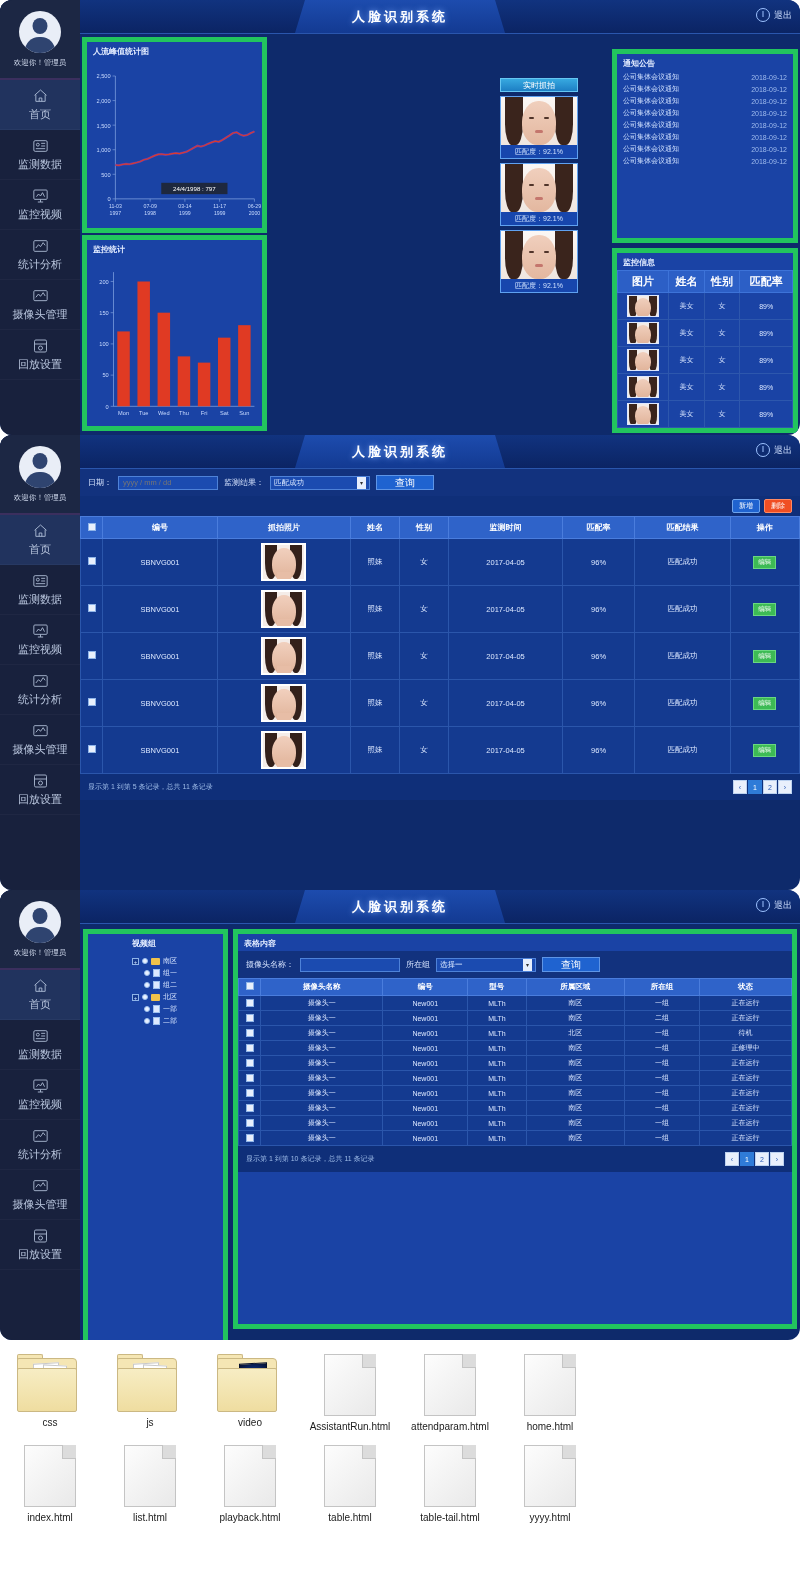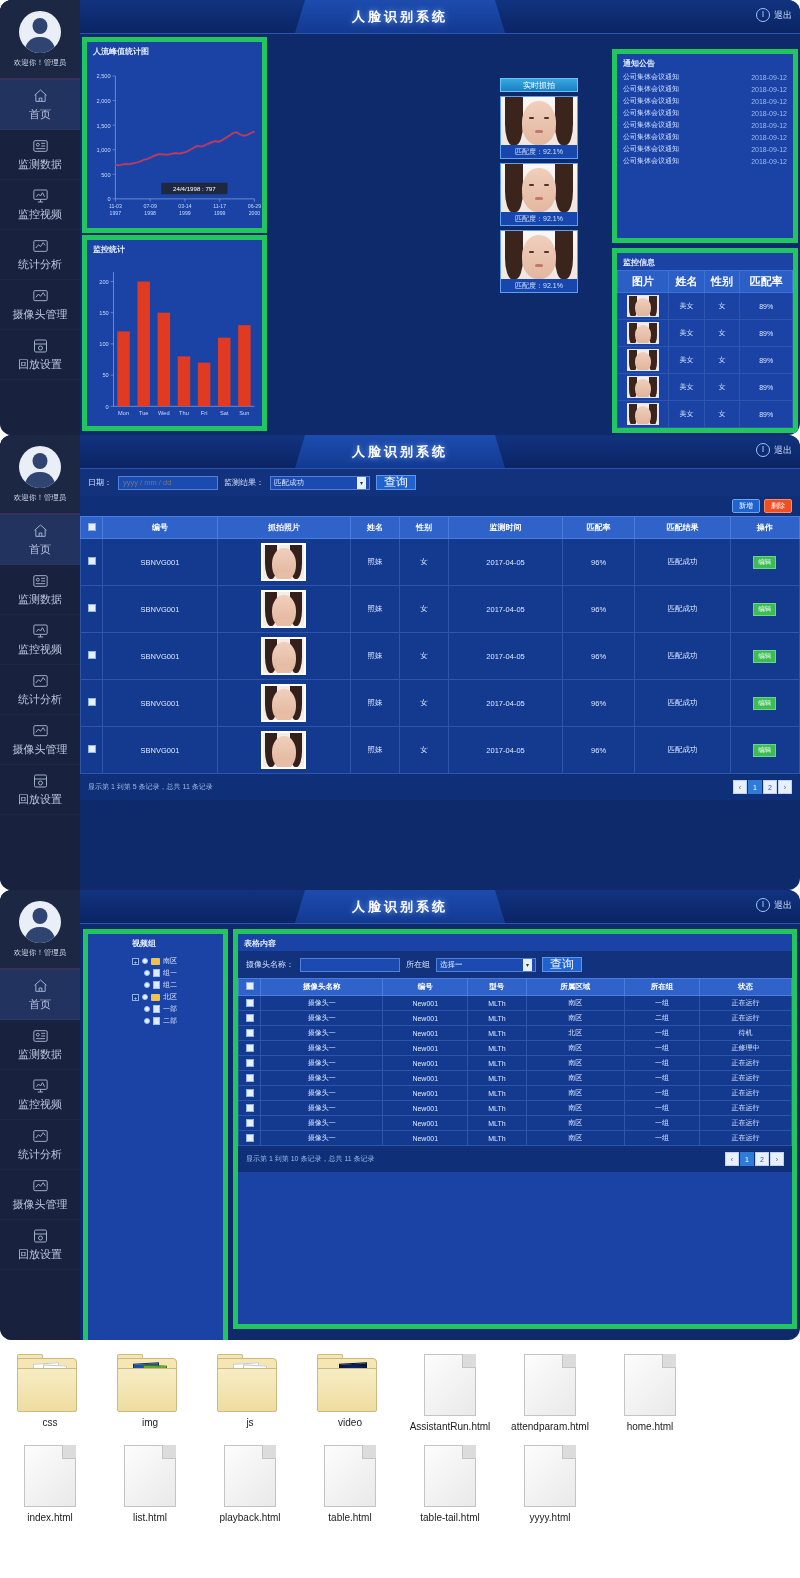--- a/index.html
+++ b/index.html
@@ -171,23 +171,23 @@
   .sel {
     height: 14px; width: 100px; background: #1b4bb0; border: 1px solid #4e82d8;
     color: #d8e6ff; font-size: 7.5px; padding: 0 3px; line-height: 14px;
     display: flex; align-items: center; justify-content: space-between;
   }
   .sel .caret {
     width: 9px; height: 12px; background: #e7eefc; color: #333; font-size: 6px;
     display: flex; align-items: center; justify-content: center;
   }
   .btn-query {
-    height: 15px; min-width: 36px; padding: 0 7px;
+    height: 15px; min-width: 36px; padding: 0 18px;
     background: #1f63d0; border: 1px solid #5e95e6; color: #ffffff;
-    font-size: 12px; display: flex; align-items: center; justify-content: center; cursor: pointer;
+    font-size: 10px; display: flex; align-items: center; justify-content: center; cursor: pointer;
   }
 
   .actionbar { display: flex; justify-content: flex-end; gap: 4px; padding: 3px 8px; background:#0f2f79; }
   .btn-sm { height: 14px; padding: 0 6px; font-size: 7px; color: #fff; display:flex; align-items:center; border-radius: 2px; cursor: pointer; }
   .btn-new { background: #1f63d0; border: 1px solid #6ea4ec; }
   .btn-del { background: #f04e23; border: 1px solid #ff8a63; }
 
   
   .dtable { width: 100%; border-collapse: collapse; }
   .dtable th {
@@ -1048,30 +1048,20 @@
             <div class="sheet s-a"></div>
             <div class="sheet s-b"></div>
             <div class="folder-front"></div>
           </div>
           <div class="file-name">css</div>
         </div>
         <div class="file-cell">
           <div class="folder-ico">
             <div class="folder-tab"></div>
             <div class="folder-back"></div>
-            <div class="sheet s-a blue"></div>
-            <div class="sheet s-b green"></div>
-            <div class="folder-front"></div>
-          </div>
-          <div class="file-name">img</div>
-        </div>
-        <div class="file-cell">
-          <div class="folder-ico">
-            <div class="folder-tab"></div>
-            <div class="folder-back"></div>
             <div class="sheet s-a"></div>
             <div class="sheet s-b"></div>
             <div class="folder-front"></div>
           </div>
           <div class="file-name">js</div>
         </div>
         <div class="file-cell">
           <div class="folder-ico">
             <div class="folder-tab"></div>
             <div class="folder-back"></div>

